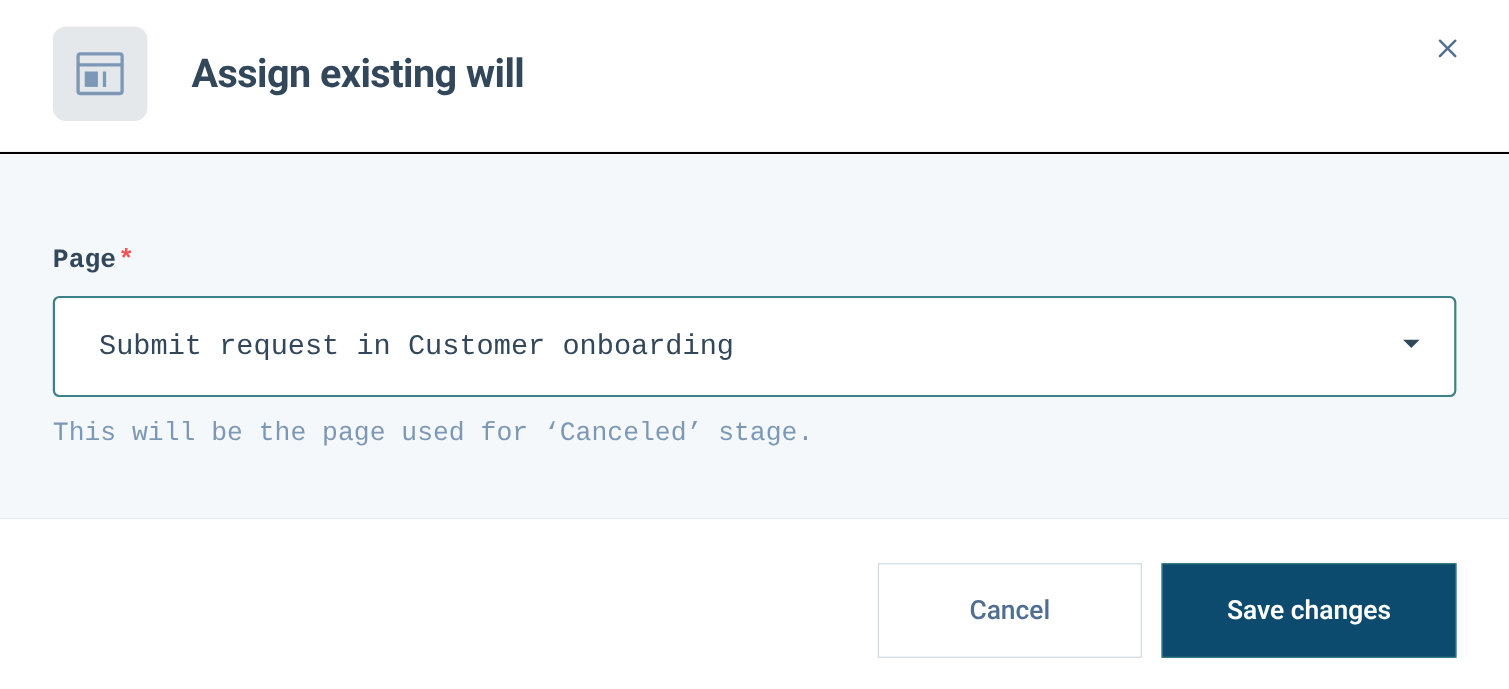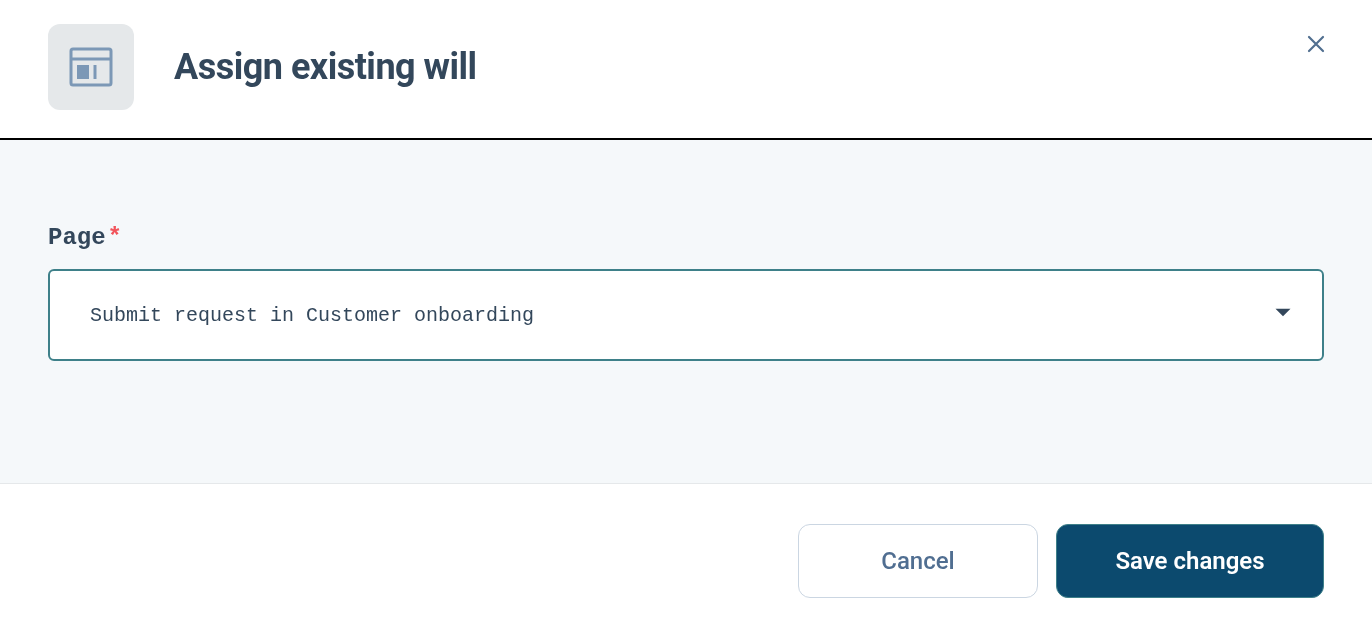--- a/index.html
+++ b/index.html
@@ -89,21 +89,21 @@
       position: relative;
       width: 100%;
     }
     .select-field {
       width: 100%;
       height: 92px;
       background: #ffffff;
       border: 2px solid #3e8089;
       border-radius: 6px;
       padding: 0 60px 0 40px;
-      font-size: 20px;
+      font-size: 26px;
       color: #33475b;
       display: flex;
       align-items: center;
       cursor: pointer;
       font-family: inherit;
     }
     .select-caret {
       position: absolute;
       right: 32px;
       top: 50%;
@@ -121,25 +121,25 @@
       margin-top: 20px;
     }
     .modal-footer {
       background: #ffffff;
       padding: 40px 48px 28px 48px;
       display: flex;
       justify-content: flex-end;
       gap: 18px;
     }
     .btn {
-      height: 74px;
+      height: 86px;
       padding: 0 40px;
       font-size: 24px;
       font-weight: 500;
-      border-radius: 12px;
+      border-radius: 0;
       cursor: pointer;
       font-family: inherit;
       display: flex;
       align-items: center;
       justify-content: center;
     }
     .btn-cancel {
       background: #ffffff;
       border: 1.5px solid #cbd6e2;
       color: #506e91;
@@ -183,20 +183,21 @@
       <div class="select-wrapper">
         <div class="select-field">
           <span>Submit request in Customer onboarding</span>
         </div>
         <span class="select-caret">
           <svg viewBox="0 0 12 12">
             <path d="M1 3.5 L6 8.5 L11 3.5 Z" fill="currentColor"></path>
           </svg>
         </span>
       </div>
+      <p class="help-text">This will be the page used for ‘Canceled’ stage.</p>
     </div>
   </div>
 
   <div class="modal-footer">
     <button class="btn btn-cancel">Cancel</button>
     <button class="btn btn-primary">Save changes</button>
   </div>
 
 </div>
 

